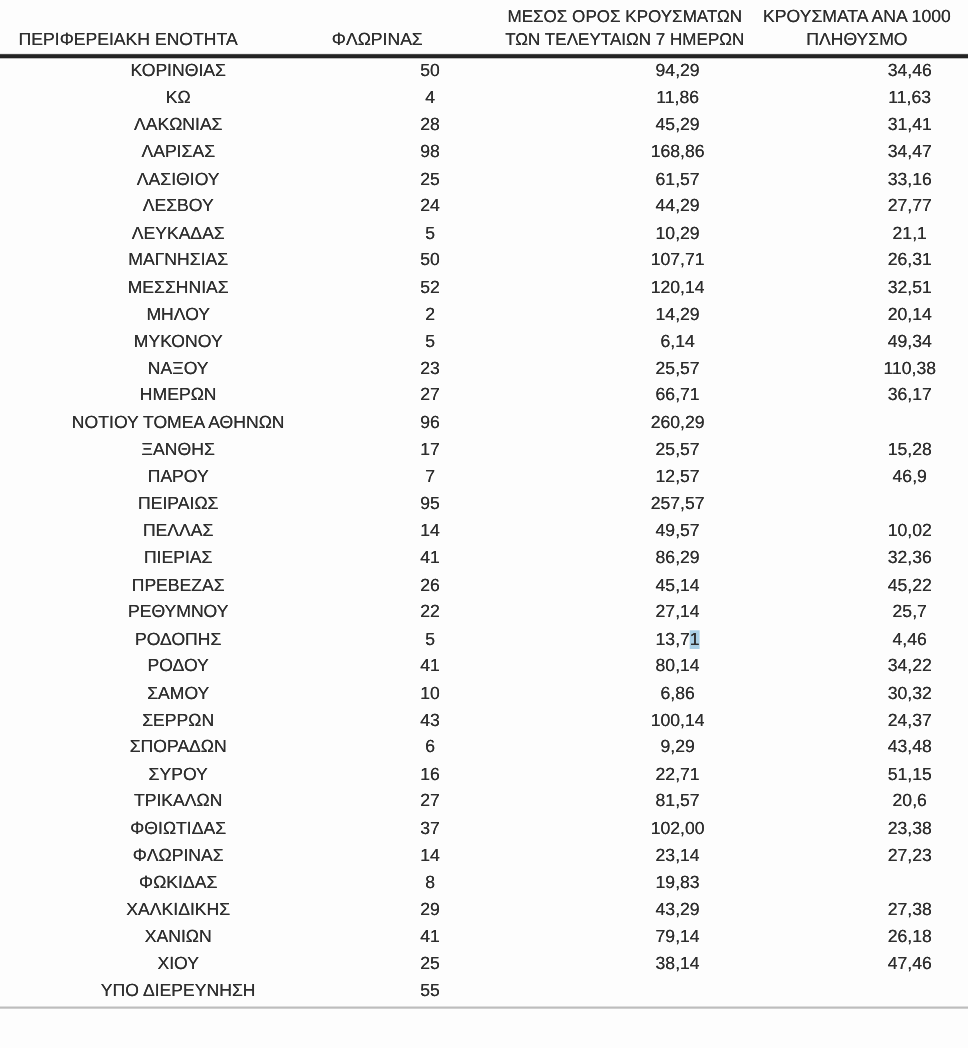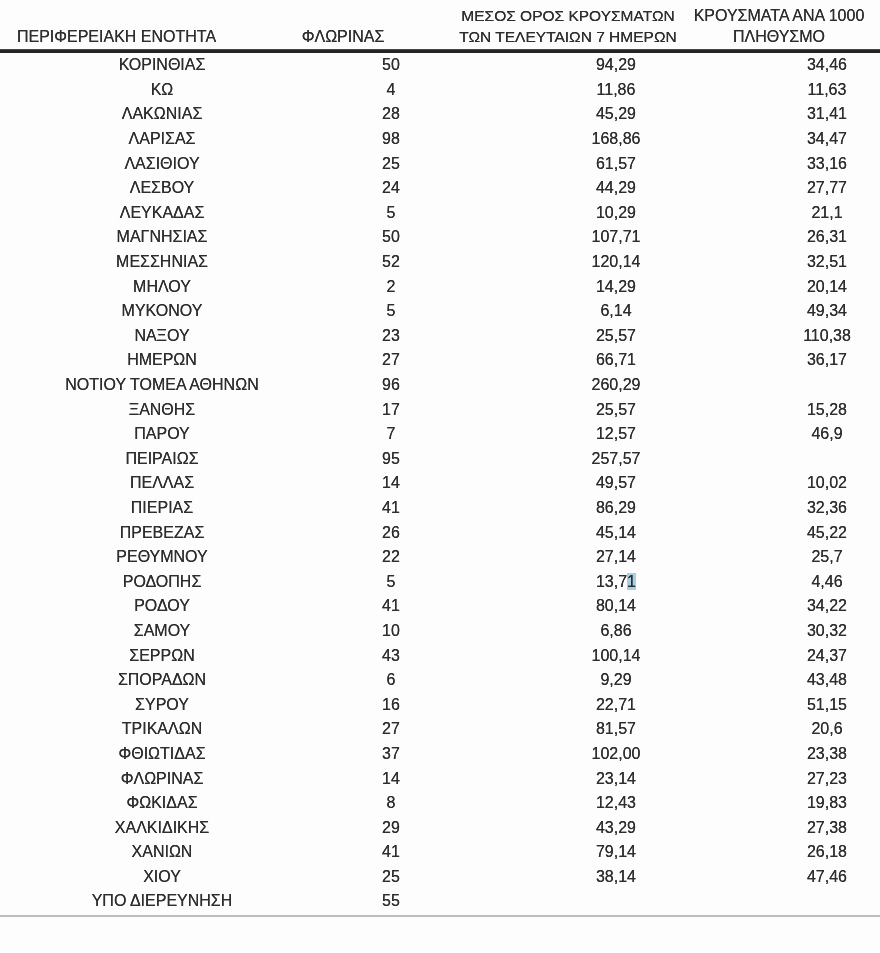--- a/index.html
+++ b/index.html
@@ -266,21 +266,20 @@
       </div>
       <div class="grid-row tr">
         <div class="td td-region">ΦΛΩΡΙΝΑΣ</div>
         <div class="td td-cases">14</div>
         <div class="td td-avg7">23,14</div>
         <div class="td td-per1000">27,23</div>
       </div>
       <div class="grid-row tr">
         <div class="td td-region">ΦΩΚΙΔΑΣ</div>
         <div class="td td-cases">8</div>
-        <div class="td td-avg7">12,43</div>
         <div class="td td-per1000">19,83</div>
       </div>
       <div class="grid-row tr">
         <div class="td td-region">ΧΑΛΚΙΔΙΚΗΣ</div>
         <div class="td td-cases">29</div>
         <div class="td td-avg7">43,29</div>
         <div class="td td-per1000">27,38</div>
       </div>
       <div class="grid-row tr">
         <div class="td td-region">ΧΑΝΙΩΝ</div>

